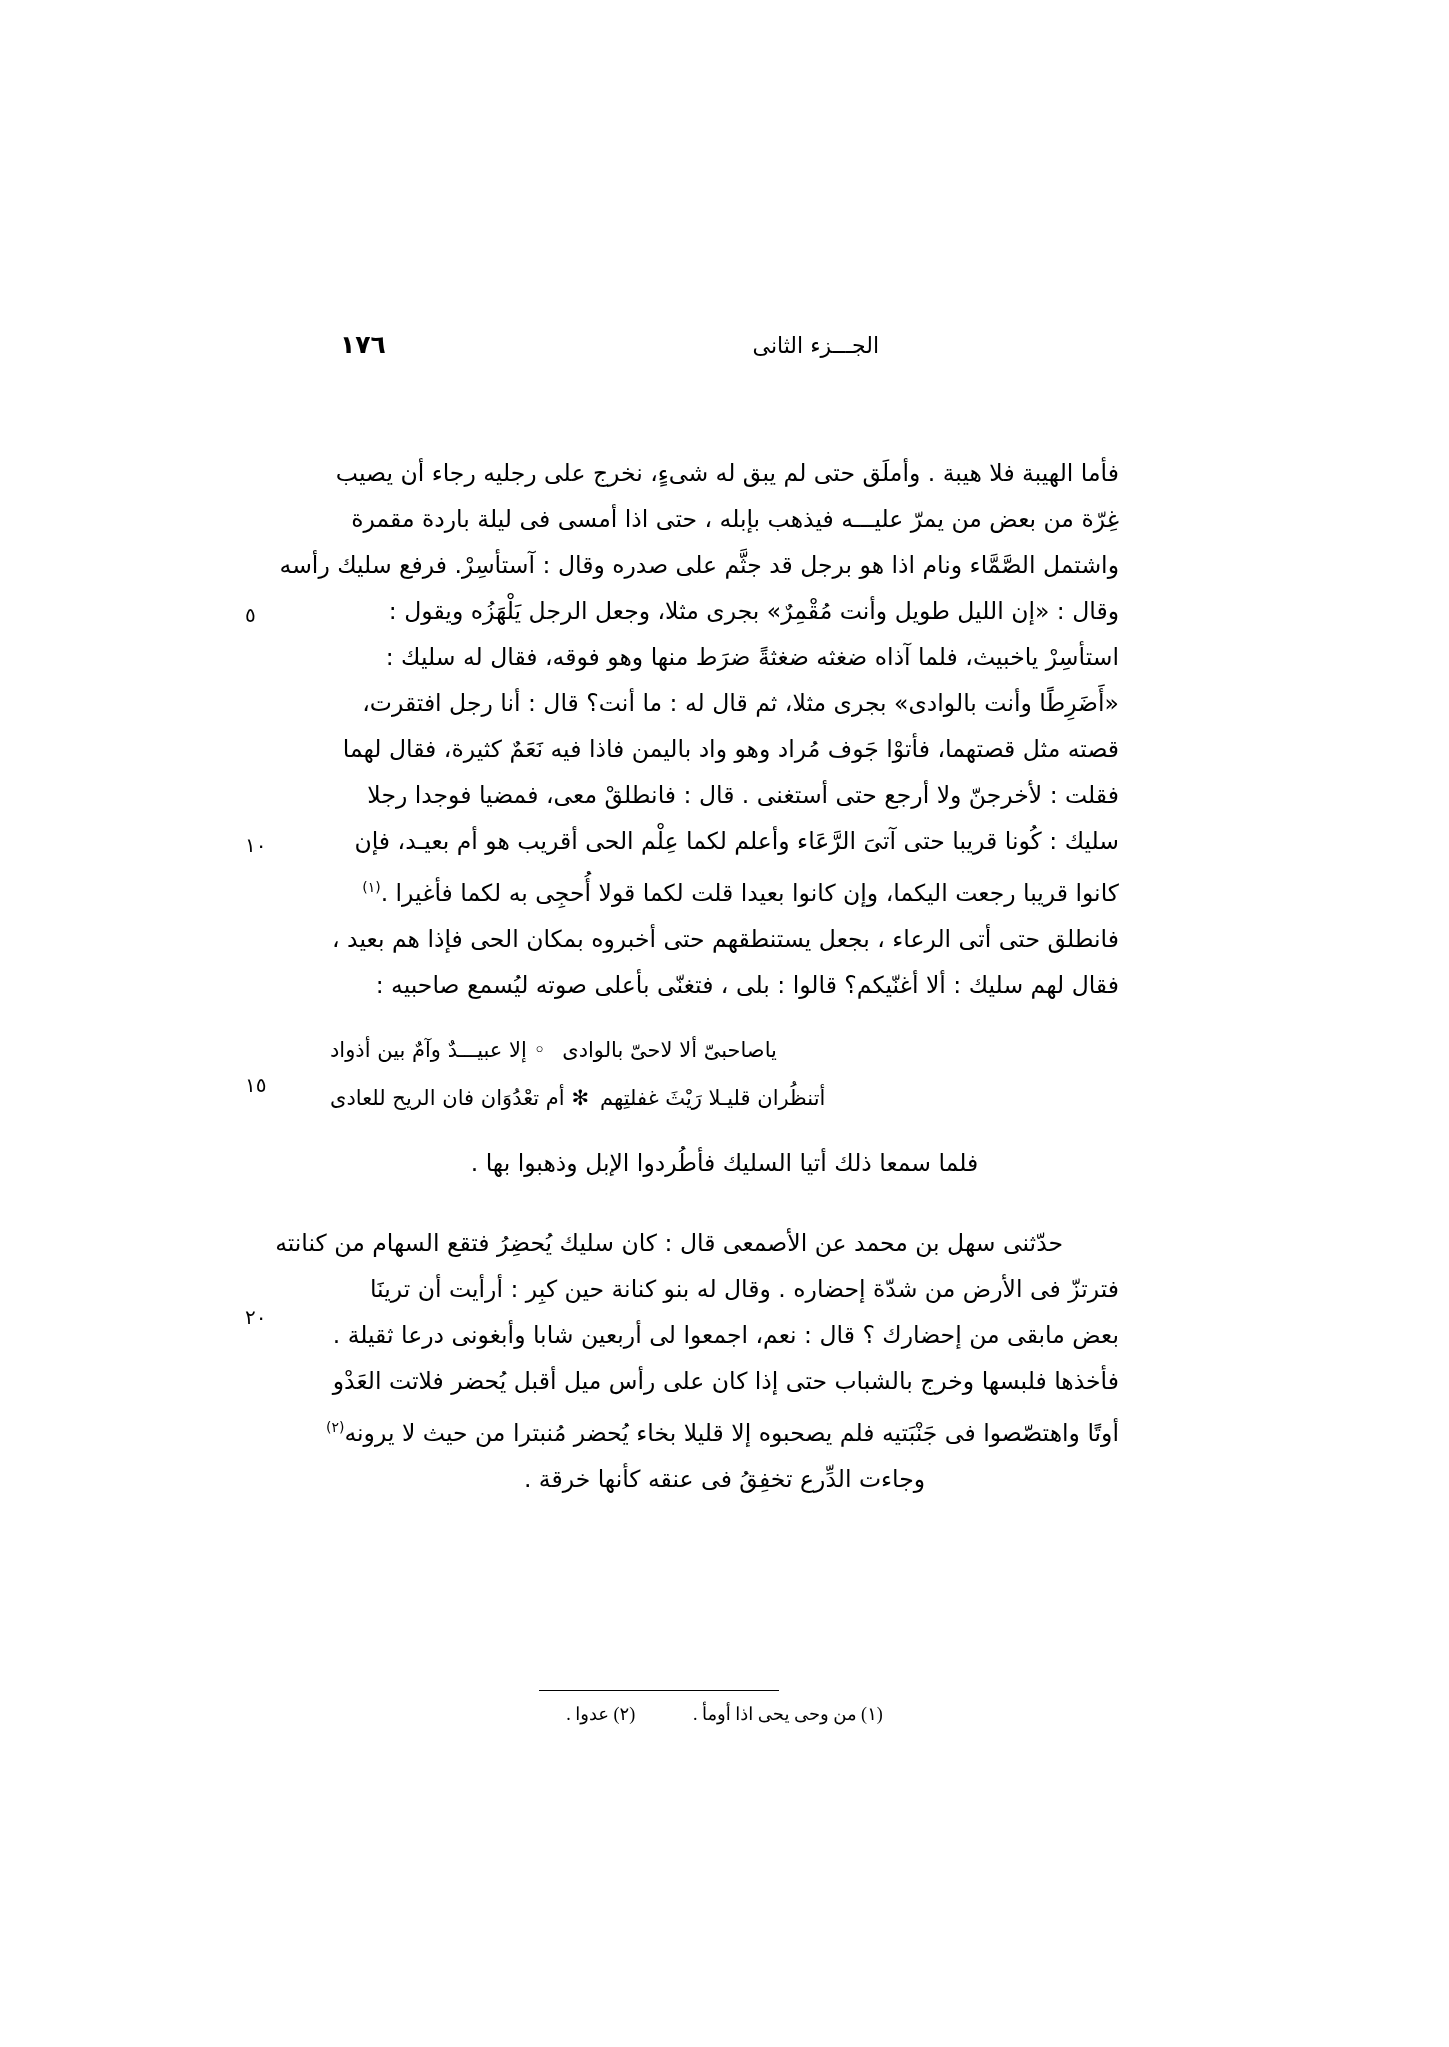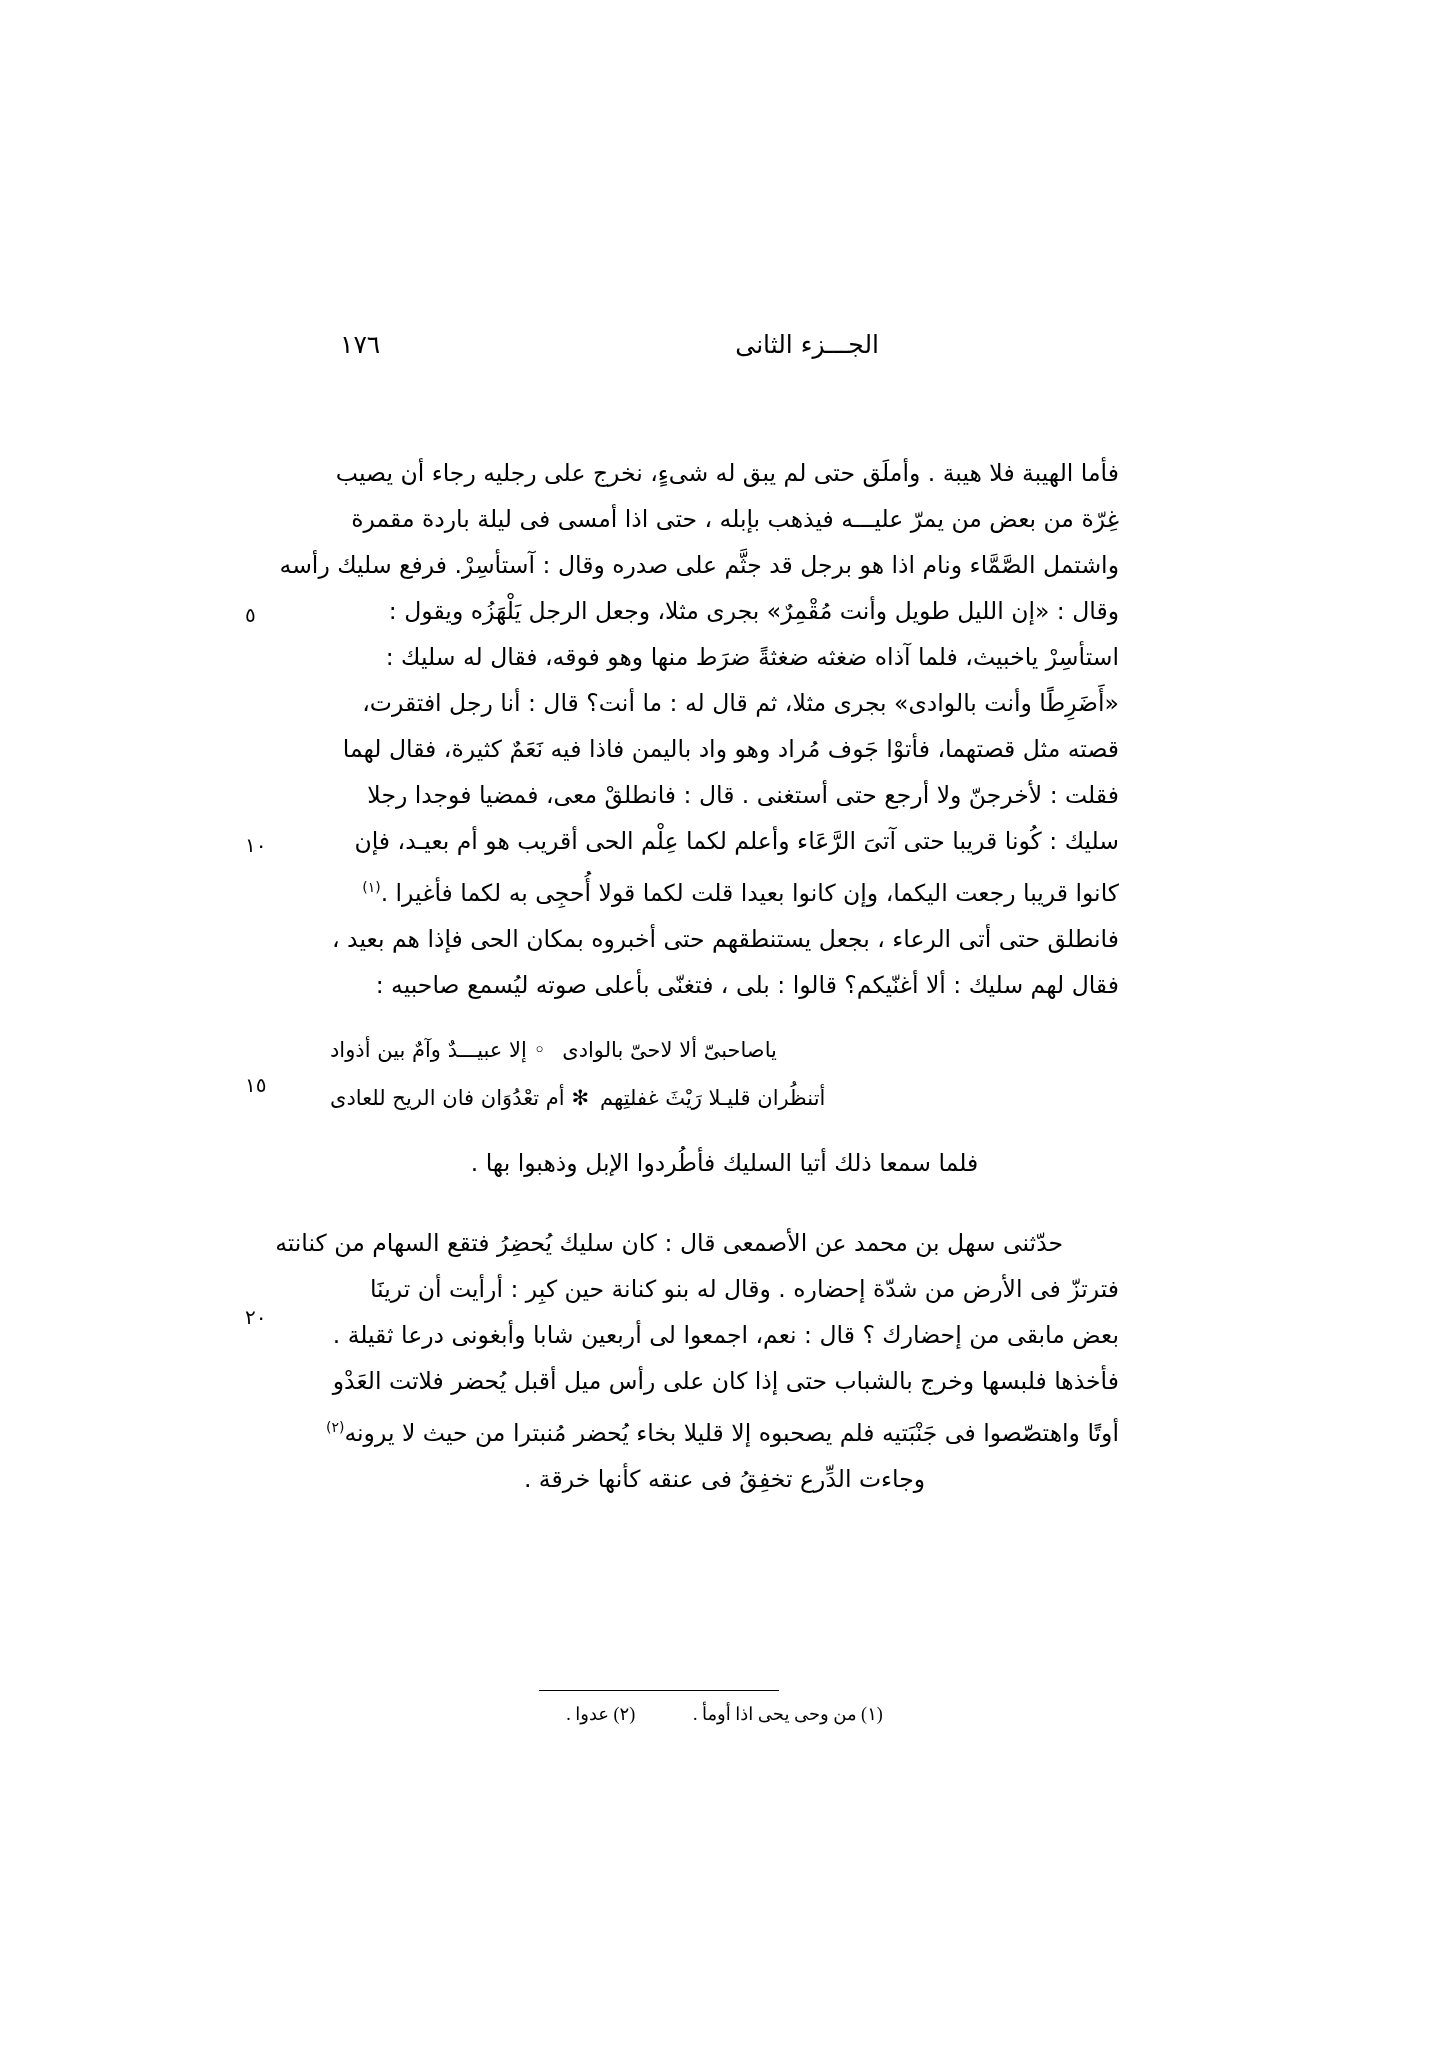--- a/index.html
+++ b/index.html
@@ -29,28 +29,29 @@
     top: 330px;
     right: 330px;
     left: 330px;
     display: flex;
     flex-direction: row;
     align-items: baseline;
     justify-content: space-between;
     direction: rtl;
   }
   .header-title {
-    font-size: 25px;
+    font-size: 22px;
     font-family: "DejaVu Sans", sans-serif;
     letter-spacing: 0;
     margin-right: 240px;
   }
   .header-pagenum {
     font-size: 25px;
     margin-left: 10px;
+    font-weight: bold;
   }
 
   
   .body-block {
     position: absolute;
     top: 450px;
     right: 330px;
     left: 330px;
     direction: rtl;
     text-align: justify;

